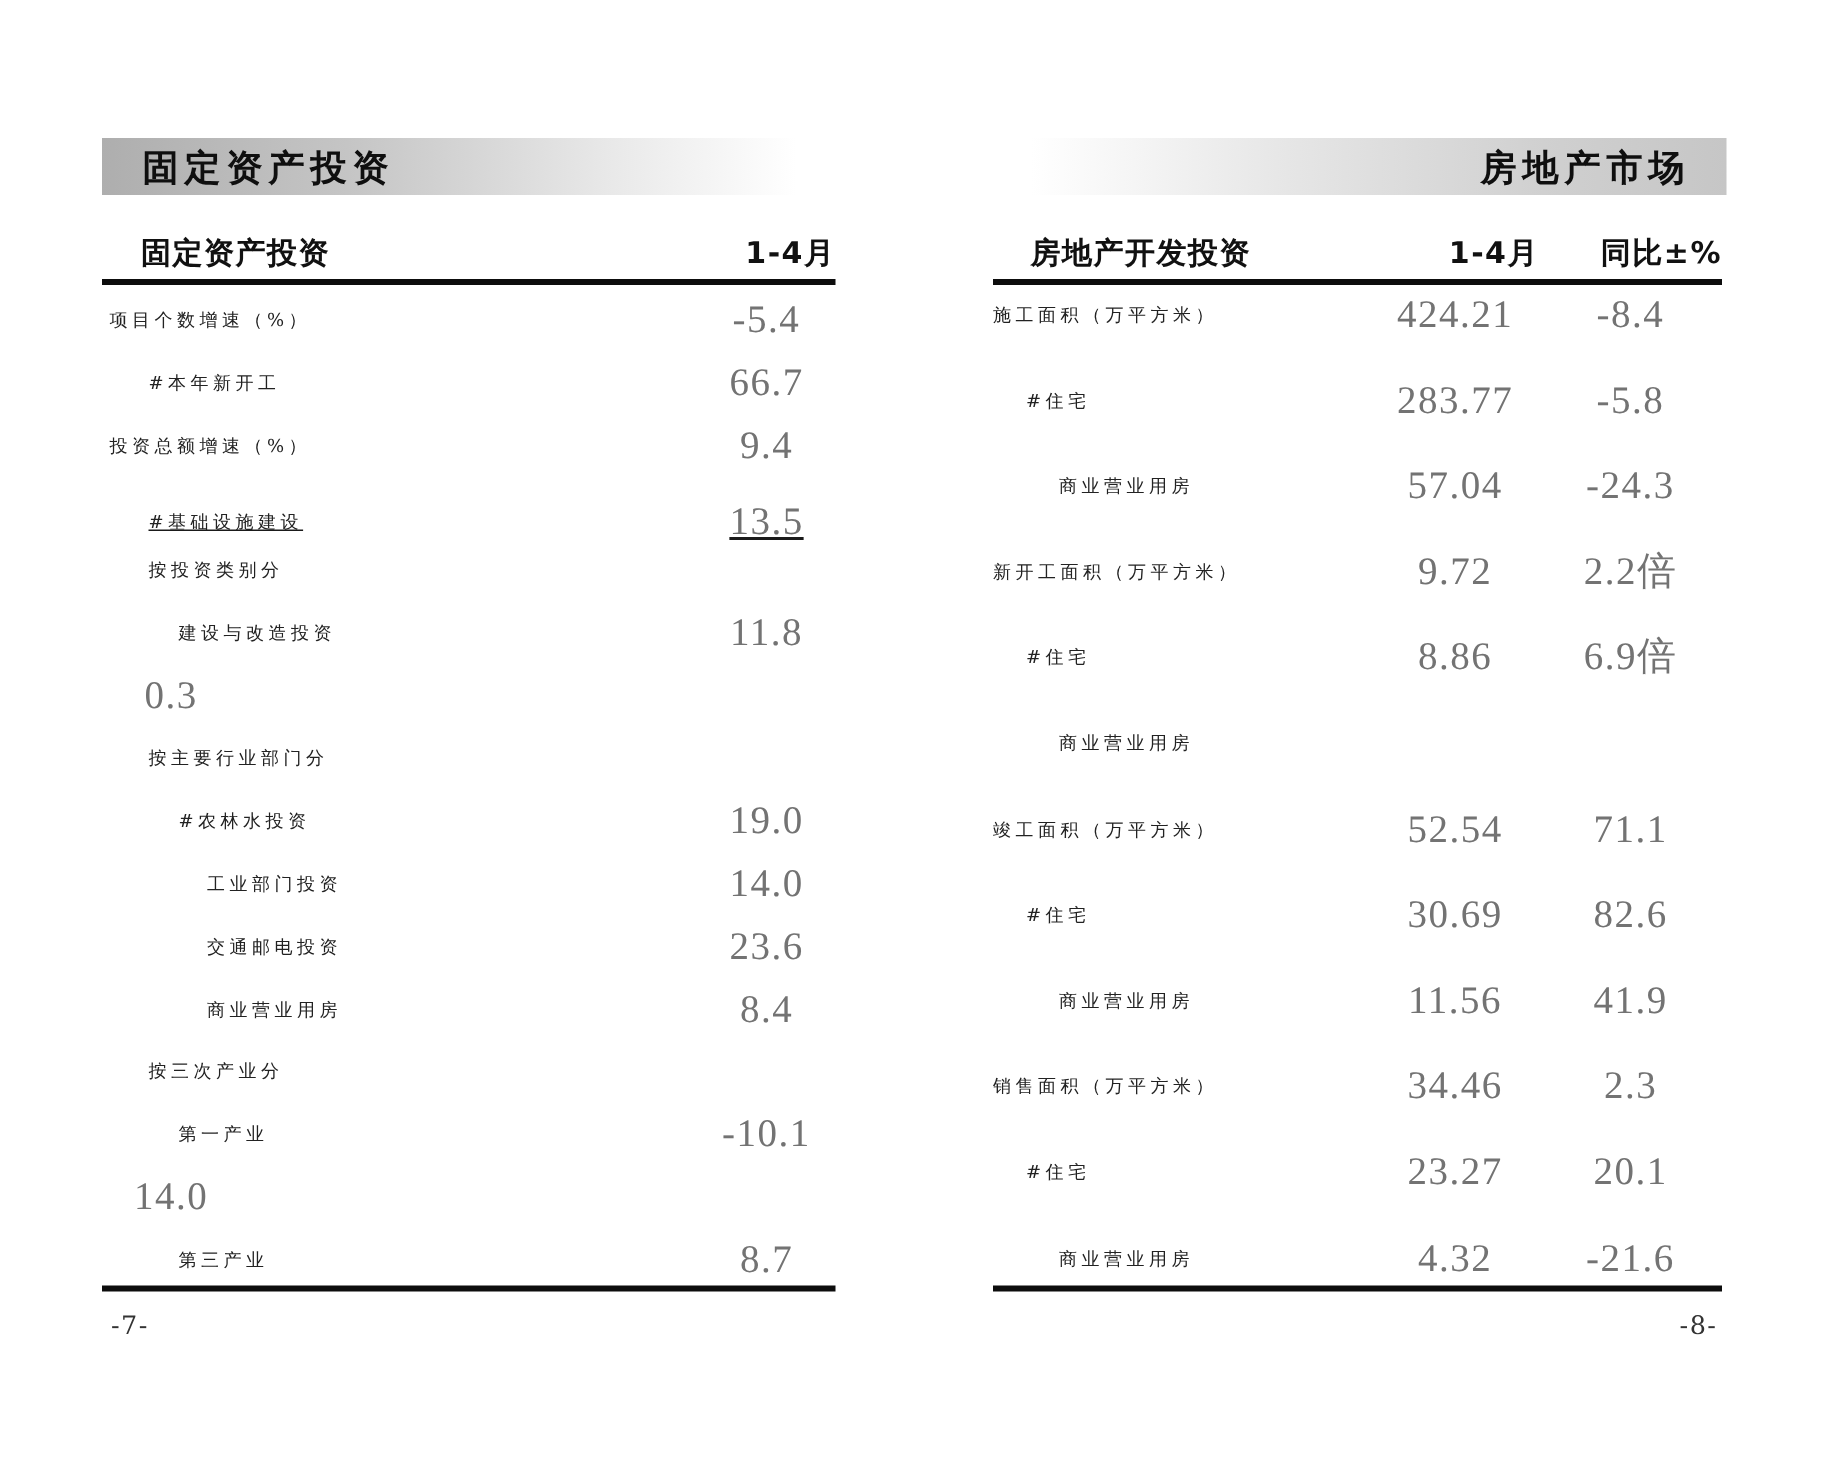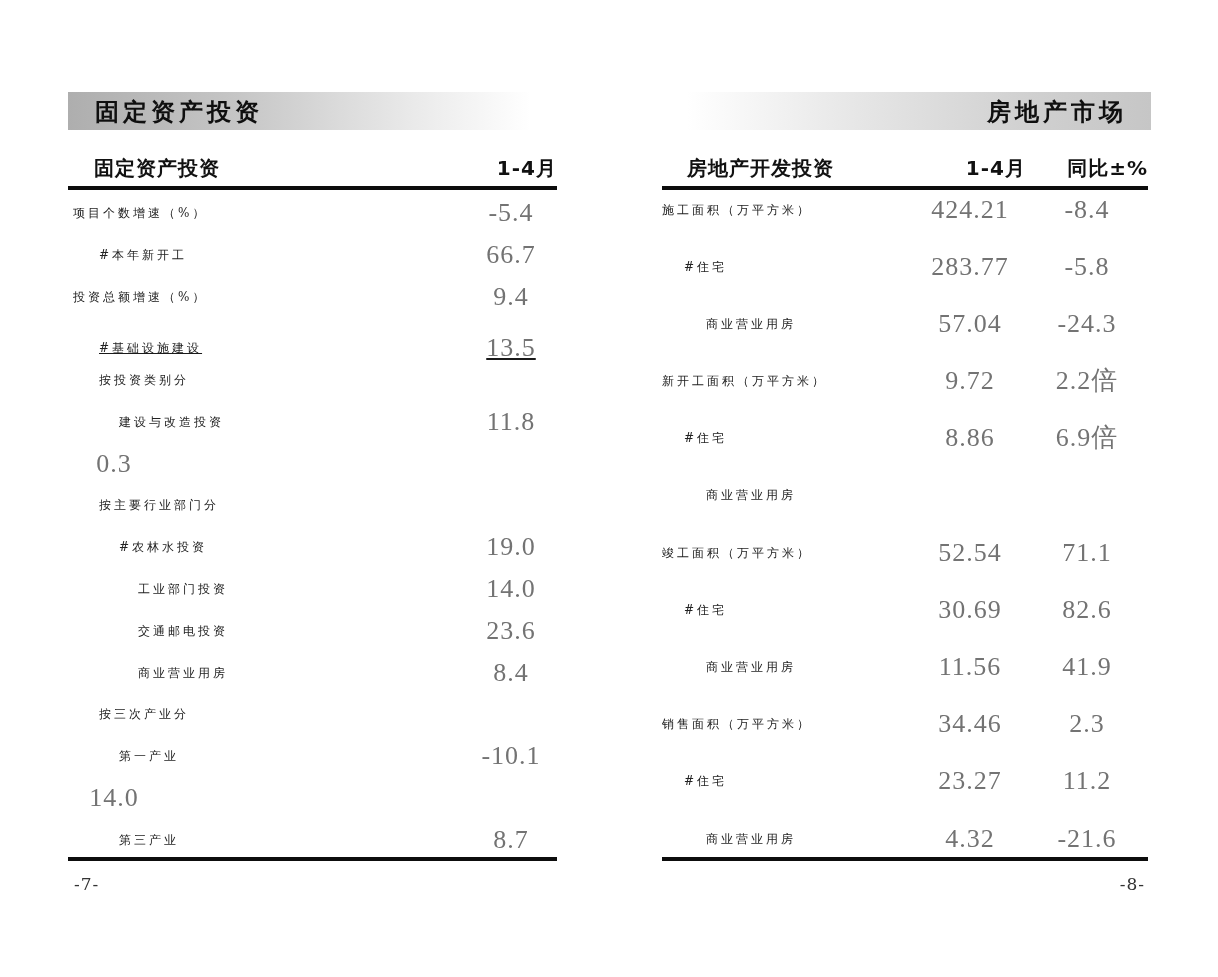--- a/index.html
+++ b/index.html
@@ -206,21 +206,21 @@
     <span class="row-val v2">41.9</span>
   </div>
       <div class="row" style="top: 559.1px;">
     <span class="row-label" style="padding-left: 0px;">销售面积（万平方米）</span>
     <span class="row-val v1">34.46</span>
     <span class="row-val v2">2.3</span>
   </div>
       <div class="row" style="top: 616.3px;">
     <span class="row-label" style="padding-left: 22px;">#住宅</span>
     <span class="row-val v1">23.27</span>
-    <span class="row-val v2">11.2</span>
+    <span class="row-val v2">20.1</span>
   </div>
       <div class="row" style="top: 673.5px;">
     <span class="row-label" style="padding-left: 44px;">商业营业用房</span>
     <span class="row-val v1">4.32</span>
     <span class="row-val v2">-21.6</span>
   </div>
     </div>
   <div class="rule rule-bottom"></div>
 </div>
 

